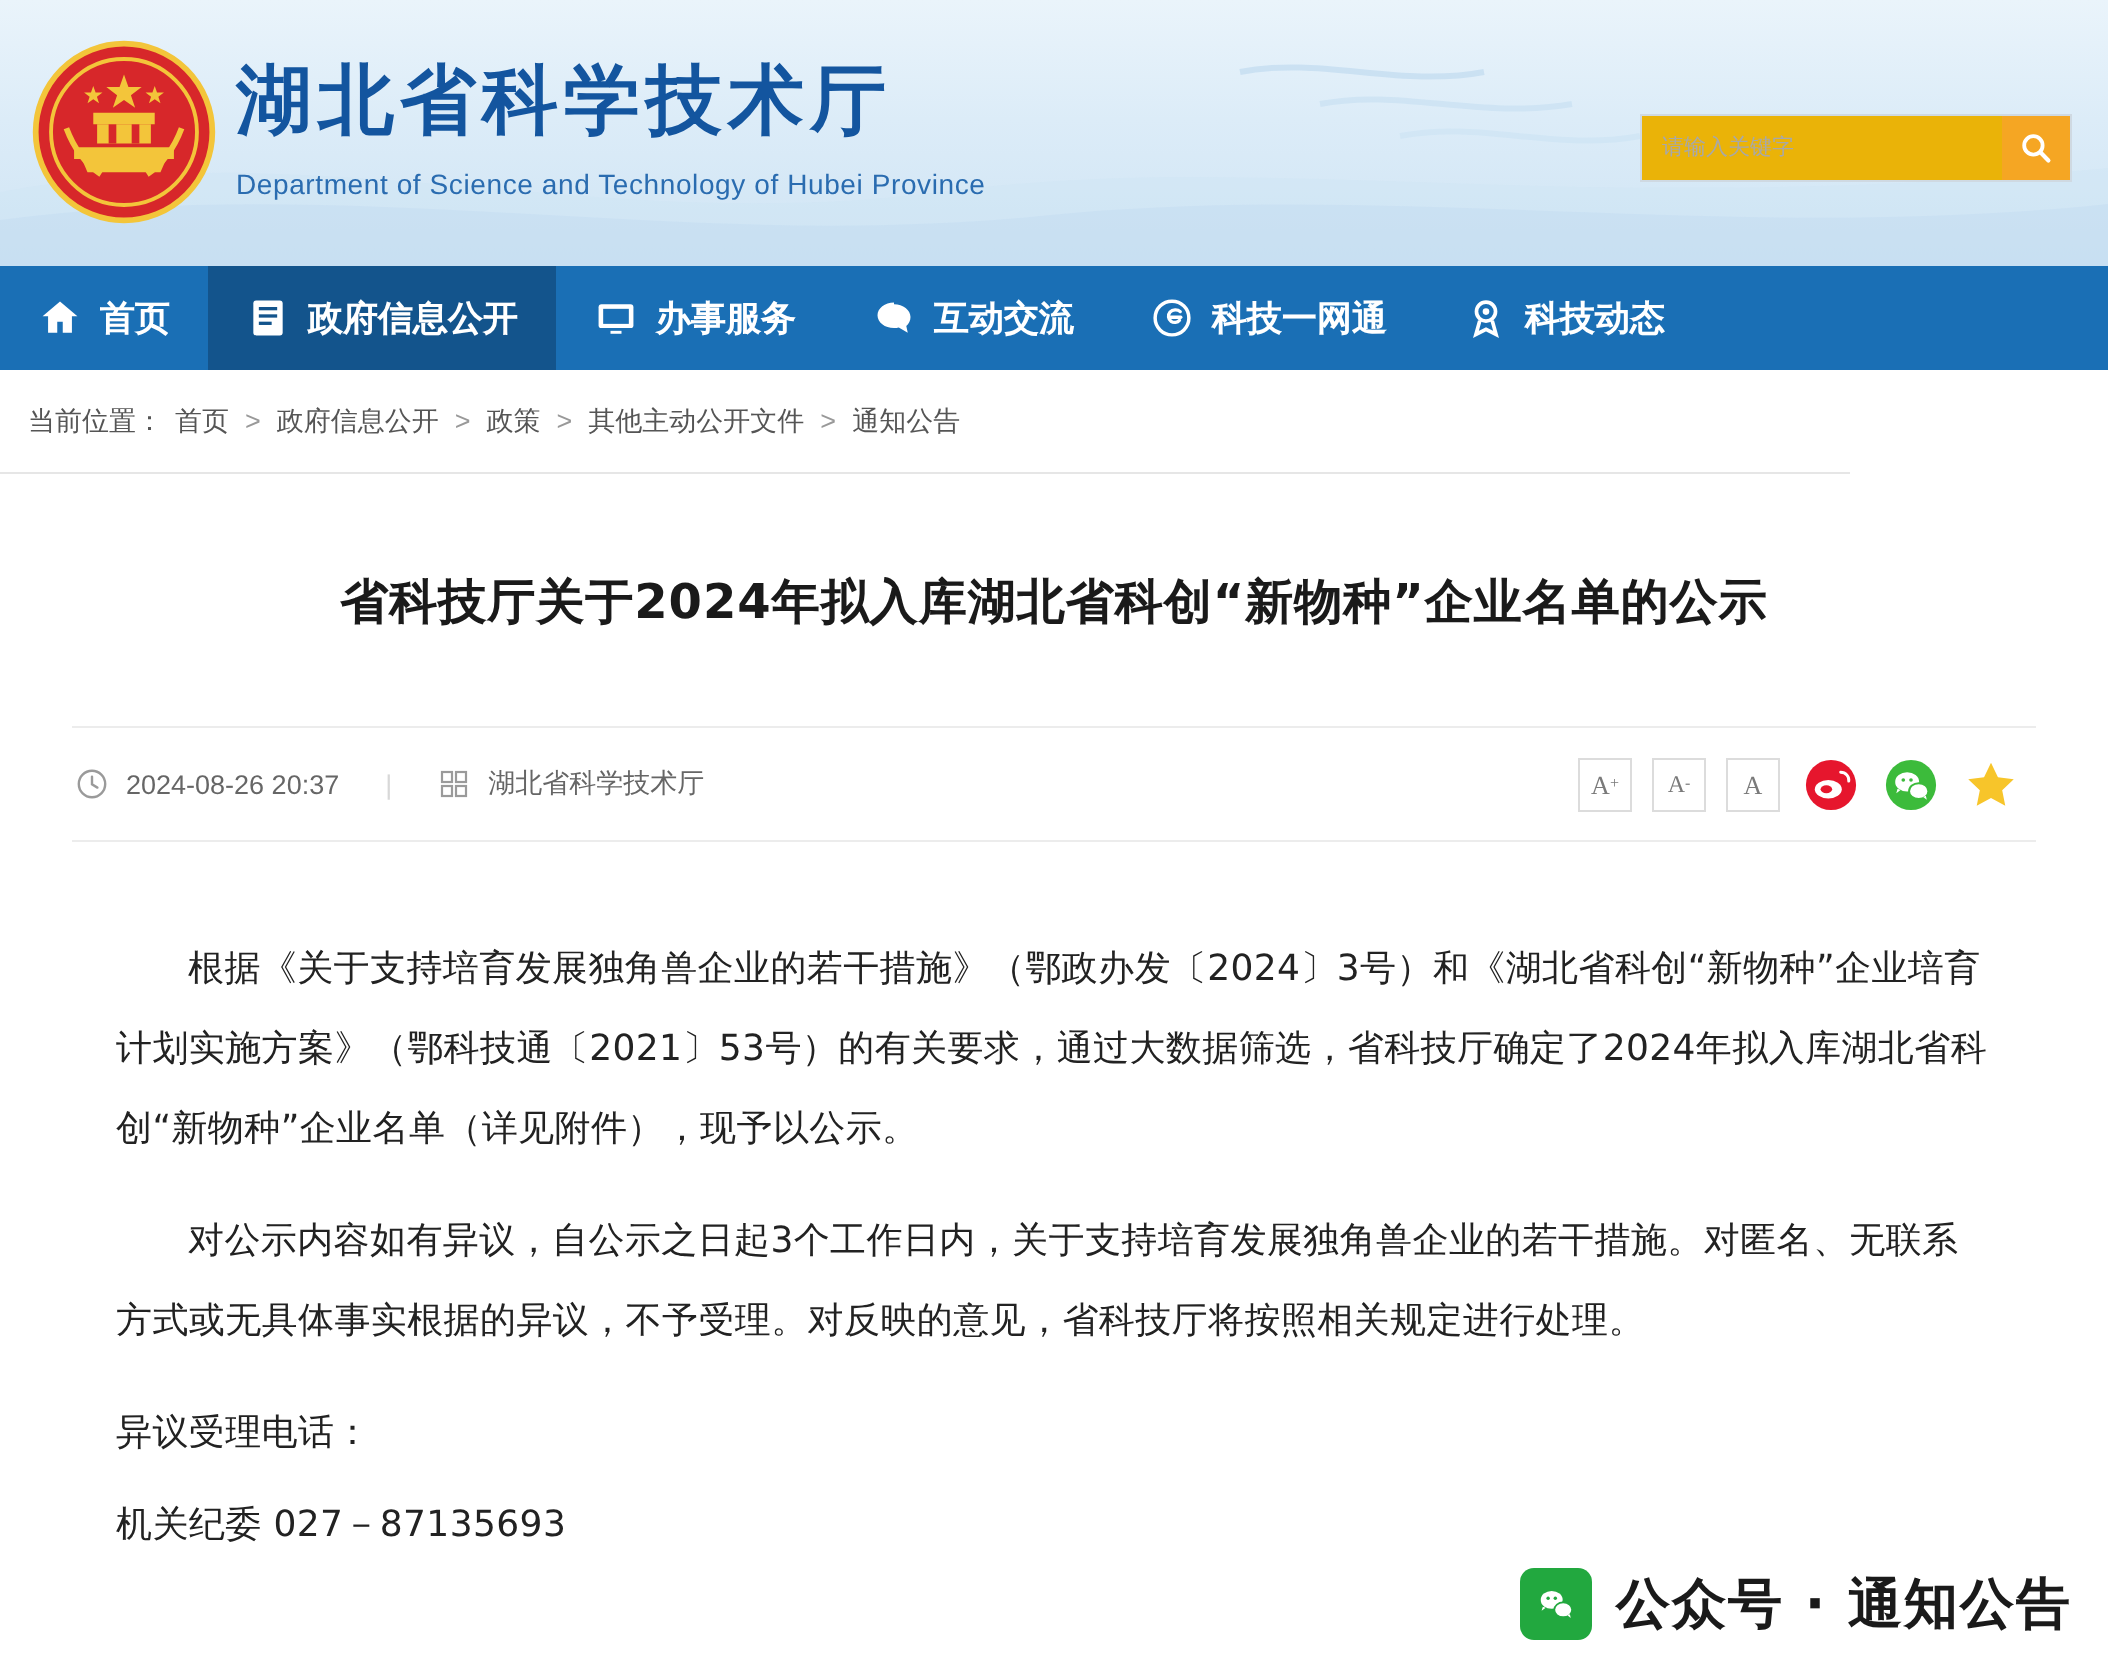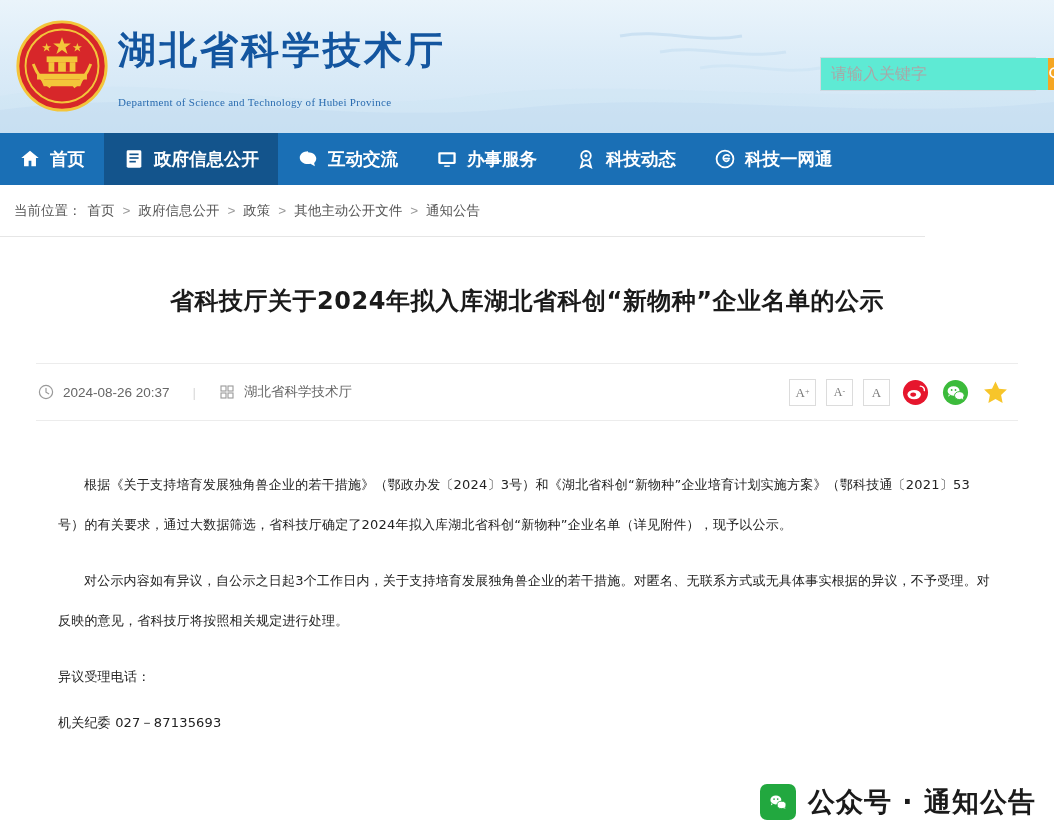--- a/index.html
+++ b/index.html
@@ -37,44 +37,44 @@
   .title-cn {
     font-family: "DejaVu Sans", sans-serif;
     font-size: 38px;
     font-weight: bold;
     color: #13559f;
     letter-spacing: 3px;
     line-height: 52px;
     white-space: nowrap;
   }
   .title-en {
-    font-family: Liberation Serif, serif;
-    font-size: 11px;
+    font-family: Liberation Sans, sans-serif;
+    font-size: 14px;
     color: #2a6cb0;
     letter-spacing: .3px;
-    margin-top: 20px;
+    margin-top: 8px;
     white-space: nowrap;
   }
   .search-box {
     position: absolute;
     right: 18px; top: 57px;
     width: 216px; height: 34px;
     display: flex;
     border: 1px solid #cfd9e2;
     background: #fff;
   }
   .search-input {
     flex: 1;
     border: none;
     outline: none;
     padding: 0 10px;
-    font-size: 16px;
+    font-size: 11px;
     color: #555;
     font-family: Liberation Sans, sans-serif;
-    background: #5eead4;
+    background: #eab308;
   }
   .search-input::placeholder { color: #a8a8a8; }
   .search-btn {
     width: 34px; height: 32px;
     background: #f5a623;
     border: none;
     display: flex;
     align-items: center;
     justify-content: center;
     cursor: pointer;
@@ -152,21 +152,21 @@
     background: #fff;
     display: flex; align-items: center; justify-content: center;
     cursor: pointer;
     font-family: "Liberation Serif", serif;
     line-height: 1;
   }
   .share-ico { width: 30px; height: 30px; cursor: pointer; display:flex; align-items:center; justify-content:center; }
 
   .body-text {
     padding: 44px 22px 0 22px;
-    font-size: 13px;
+    font-size: 18px;
     line-height: 40px;
     color: #222;
     font-family: "DejaVu Sans", sans-serif;
     letter-spacing: .2px;
   }
   .body-text p { text-indent: 2em; margin-bottom: 16px; }
   .body-text p.noindent { text-indent: 0; }
   .body-text p.tight { margin-bottom: 6px; }
 
   
@@ -256,57 +256,57 @@
           <rect x="7" y="10" width="10" height="1.8" fill="#13548c"></rect>
           <rect x="7" y="14" width="7" height="1.8" fill="#13548c"></rect>
         </svg>
       </span>
       <span>政府信息公开</span>
     </div>
 
     <div class="nav-item">
       <span class="nav-ico">
         <svg width="22" height="22" viewBox="0 0 24 24">
-          <path d="M12 3.5c-5 0-9 3.1-9 7s4 7 9 7c.9 0 1.8-.1 2.6-.3L19.5 20l-.8-3.6c1.4-1.2 2.3-2.9 2.3-4.9 0-3.9-4-7-9-7z" fill="#ffffff"></path>
-        </svg>
-      </span>
-      <span>互动交流</span>
-    </div>
-
-    <div class="nav-item">
-      <span class="nav-ico">
-        <svg width="22" height="22" viewBox="0 0 24 24">
           <rect x="2.5" y="4.5" width="19" height="13" rx="1.6" fill="#ffffff"></rect>
           <rect x="5" y="7" width="14" height="8.2" fill="#1a6fb5"></rect>
           <rect x="9" y="19" width="6" height="1.6" fill="#ffffff"></rect>
         </svg>
       </span>
       <span>办事服务</span>
     </div>
 
     <div class="nav-item">
       <span class="nav-ico">
         <svg width="22" height="22" viewBox="0 0 24 24">
+          <path d="M12 3.5c-5 0-9 3.1-9 7s4 7 9 7c.9 0 1.8-.1 2.6-.3L19.5 20l-.8-3.6c1.4-1.2 2.3-2.9 2.3-4.9 0-3.9-4-7-9-7z" fill="#ffffff"></path>
+        </svg>
+      </span>
+      <span>互动交流</span>
+    </div>
+
+    <div class="nav-item">
+      <span class="nav-ico">
+        <svg width="22" height="22" viewBox="0 0 24 24">
+          <circle cx="12" cy="12" r="9.2" fill="none" stroke="#ffffff" stroke-width="1.9"></circle>
+          <path d="M16.5 8.5c-1.5-1.4-4.2-1.3-5.6.3-1.3 1.5-1 3.9.6 5 1.4 1 3.5.8 4.6-.6" fill="none" stroke="#ffffff" stroke-width="1.8" stroke-linecap="round"></path>
+          <line x1="11" y1="11.6" x2="16.8" y2="11.6" stroke="#ffffff" stroke-width="1.8" stroke-linecap="round"></line>
+        </svg>
+      </span>
+      <span>科技一网通</span>
+    </div>
+
+    <div class="nav-item">
+      <span class="nav-ico">
+        <svg width="22" height="22" viewBox="0 0 24 24">
           <circle cx="12" cy="8.5" r="5.2" fill="none" stroke="#ffffff" stroke-width="2"></circle>
           <circle cx="12" cy="8.5" r="1.8" fill="#ffffff"></circle>
           <path d="M8.6 13.5 6.5 21l5.5-2.8L17.5 21l-2.1-7.5" fill="none" stroke="#ffffff" stroke-width="2"></path>
         </svg>
       </span>
       <span>科技动态</span>
-    </div>
-
-    <div class="nav-item">
-      <span class="nav-ico">
-        <svg width="22" height="22" viewBox="0 0 24 24">
-          <circle cx="12" cy="12" r="9.2" fill="none" stroke="#ffffff" stroke-width="1.9"></circle>
-          <path d="M16.5 8.5c-1.5-1.4-4.2-1.3-5.6.3-1.3 1.5-1 3.9.6 5 1.4 1 3.5.8 4.6-.6" fill="none" stroke="#ffffff" stroke-width="1.8" stroke-linecap="round"></path>
-          <line x1="11" y1="11.6" x2="16.8" y2="11.6" stroke="#ffffff" stroke-width="1.8" stroke-linecap="round"></line>
-        </svg>
-      </span>
-      <span>科技一网通</span>
     </div>
   </div>
 
   <div class="crumb-wrap">
     <span class="crumb-label">当前位置：</span>
     <a class="crumb-link">首页</a>
     <span class="crumb-sep">&gt;</span>
     <a class="crumb-link">政府信息公开</a>
     <span class="crumb-sep">&gt;</span>
     <a class="crumb-link">政策</a>

